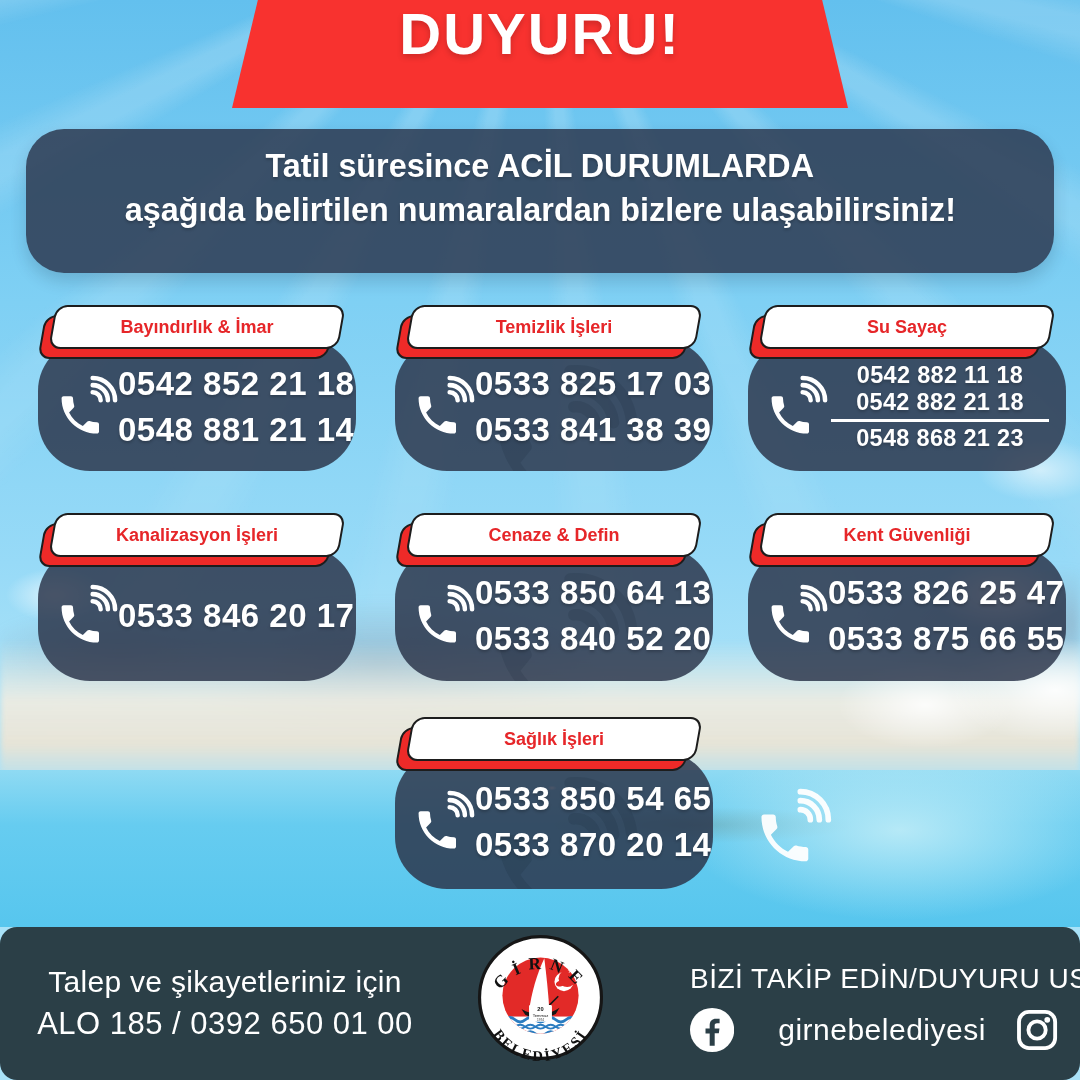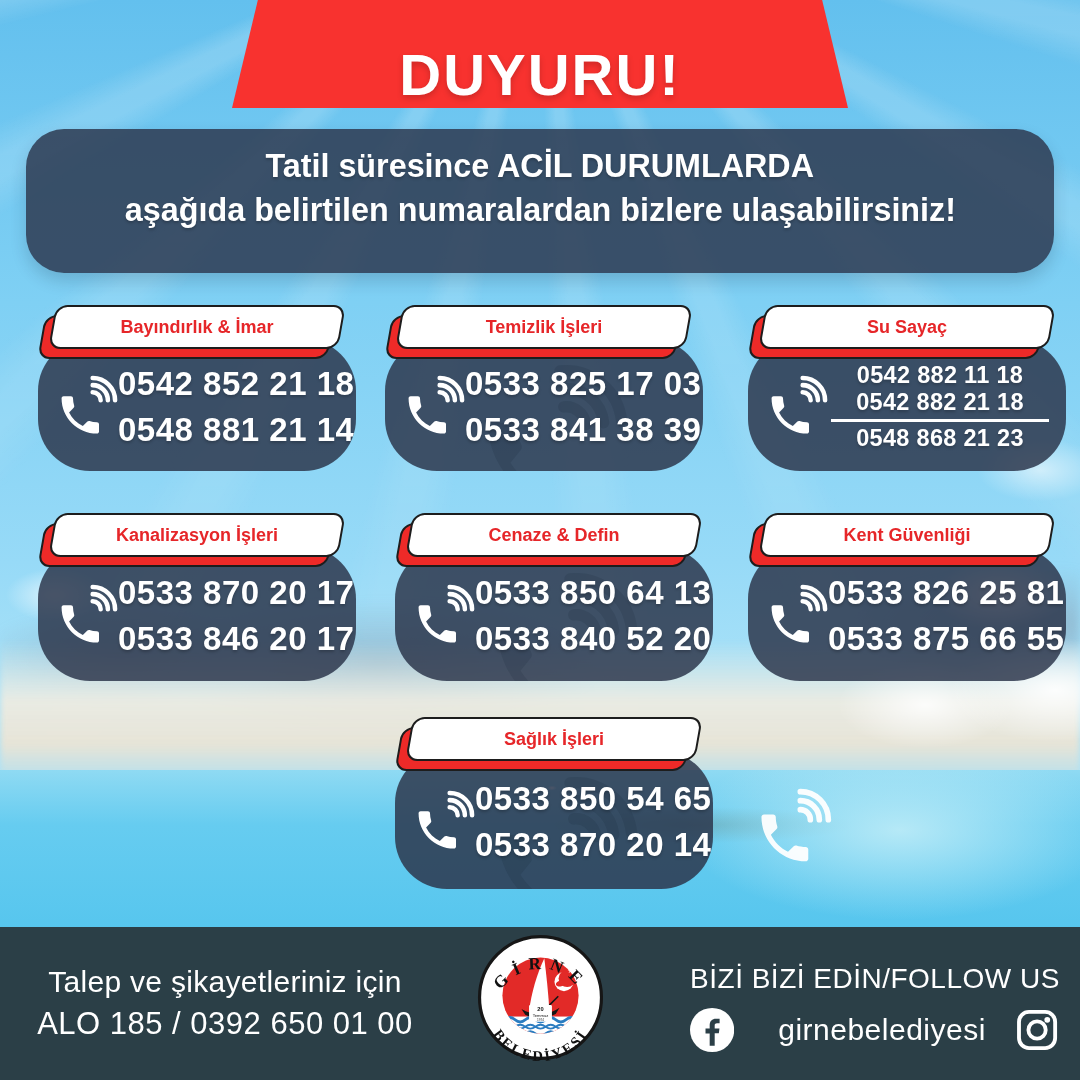--- a/index.html
+++ b/index.html
@@ -39,21 +39,21 @@
   .sea::before{content:"";position:absolute;inset:0;background:
     radial-gradient(290px 120px at 900px 60px, rgba(196,238,248,.85), transparent 75%),
     radial-gradient(220px 26px at 700px 55px, rgba(96,128,118,.35), transparent 70%);
   }
   
   .bg-phone{position:absolute;left:752px;top:788px;width:80px;height:80px;opacity:.95;}
 
   
   .banner{position:absolute;left:232px;top:0;width:616px;height:108px;
     background:#f8322f;clip-path:polygon(4.2% 0,95.8% 0,100% 100%,0 100%);
-    display:flex;align-items:flex-end;justify-content:center;}
+    display:flex;align-items:flex-start;justify-content:center;}
   .banner-text{color:#fff;font-size:58px;font-weight:bold;letter-spacing:2px;
     text-shadow:0 3px 6px rgba(0,0,0,.18);}
 
   
   .announce{position:absolute;left:26px;top:129px;width:1028px;height:144px;border-radius:38px;
     background:rgba(45,58,82,.86);box-shadow:0 8px 16px rgba(20,40,60,.18);
     display:flex;flex-direction:column;align-items:center;justify-content:center;
     padding-bottom:28px;box-sizing:border-box;}
   .announce .line{color:#fff;font-weight:bold;font-size:34px;line-height:44px;
     transform:scaleX(.95);white-space:nowrap;text-shadow:0 2px 3px rgba(0,0,0,.22);}
@@ -78,21 +78,21 @@
     opacity:.13;z-index:0;transform:rotate(-6deg);}
   .phone-ic{flex:0 0 64px;width:64px;height:64px;position:relative;z-index:1;}
   .numbers{flex:1;text-align:center;position:relative;z-index:1;}
   .number{color:#fff;font-weight:bold;font-size:33px;line-height:46px;
     letter-spacing:.5px;white-space:nowrap;text-shadow:0 2px 3px rgba(0,0,0,.22);}
   .numbers.small .number{font-size:23.5px;line-height:27px;letter-spacing:.3px;}
   .numbers.small .number.note{font-size:22px;}
   .divider{border:none;border-top:3px solid #fff;width:218px;margin:3px auto;}
 
   
-  .footer{position:absolute;left:0;top:927px;width:1080px;height:153px;background:#2b3f47;}
+  .footer{position:absolute;left:0;top:927px;width:1080px;height:153px;background:#2b3f47;border-radius:17px;}
   .contact{position:absolute;left:0;top:34px;width:450px;text-align:center;color:#fff;}
   .contact .c1{font-size:30px;line-height:42px;letter-spacing:.3px;}
   .contact .c2{font-size:31px;line-height:42px;letter-spacing:.5px;text-align:center;}
   .logo{position:absolute;left:477px;top:7px;width:127px;height:127px;}
   .follow{position:absolute;left:690px;top:36px;width:370px;text-align:center;
     color:#fff;font-size:28px;letter-spacing:.5px;white-space:nowrap;}
   .social{position:absolute;left:690px;top:76px;width:370px;height:54px;
     display:flex;align-items:center;justify-content:center;gap:28px;}
   .fb{width:46px;height:46px;}
   .ig{width:48px;height:48px;}
@@ -142,21 +142,21 @@
       <svg class="phone-ic" viewBox="0 0 24 24" style="color:#fff">
           <use href="#phone-waves"></use>
         </svg>
       <div class="numbers">
         <div class="number">0542 852 21 18</div>
         <div class="number">0548 881 21 14</div>
       </div>
     </div>
   </div>
 
-  <div class="card" style="left:385px;top:305px">
+  <div class="card" style="left:395px;top:305px">
     <div class="card-label">
       <span>Temizlik İşleri</span>
     </div>
     <div class="card-body" style="height:132px">
       <svg class="card-watermark" viewBox="0 0 24 24" style="color:#10202e">
           <use href="#phone-waves"></use>
         </svg>
       <svg class="phone-ic" viewBox="0 0 24 24" style="color:#fff">
           <use href="#phone-waves"></use>
         </svg>
@@ -186,21 +186,20 @@
 
   <div class="card" style="left:38px;top:513px">
     <div class="card-label">
       <span>Kanalizasyon İşleri</span>
     </div>
     <div class="card-body" style="height:134px">
       <svg class="phone-ic" viewBox="0 0 24 24" style="color:#fff">
           <use href="#phone-waves"></use>
         </svg>
       <div class="numbers">
-        <div class="number">0533 870 20 17</div>
         <div class="number">0533 846 20 17</div>
       </div>
     </div>
   </div>
 
   <div class="card" style="left:395px;top:513px">
     <div class="card-label">
       <span>Cenaze &amp; Defin</span>
     </div>
     <div class="card-body" style="height:134px">
@@ -219,21 +218,21 @@
 
   <div class="card" style="left:748px;top:513px">
     <div class="card-label">
       <span>Kent Güvenliği</span>
     </div>
     <div class="card-body" style="height:134px">
       <svg class="phone-ic" viewBox="0 0 24 24" style="color:#fff">
           <use href="#phone-waves"></use>
         </svg>
       <div class="numbers">
-        <div class="number">0533 826 25 81</div>
+        <div class="number">0533 826 25 47</div>
         <div class="number">0533 875 66 55</div>
       </div>
     </div>
   </div>
 
   <div class="card" style="left:395px;top:717px">
     <div class="card-label">
       <span>Sağlık İşleri</span>
     </div>
     <div class="card-body" style="height:138px">
@@ -285,21 +284,21 @@
         <text x="100" y="136.5" font-size="5" fill="#333" text-anchor="middle" font-family="Liberation Sans, sans-serif">1974</text>
       </g>
       <text font-family="Liberation Serif, serif" font-weight="bold" font-size="27" fill="#111" letter-spacing="12">
         <textPath href="#arcTop" startOffset="50%" text-anchor="middle">GİRNE</textPath>
       </text>
       <text font-family="Liberation Serif, serif" font-weight="bold" font-size="23" fill="#111" letter-spacing="4">
         <textPath href="#arcBot" startOffset="50%" text-anchor="middle">BELEDİYESİ</textPath>
       </text>
     </svg>
 
-    <div class="follow">BİZİ BİZİ EDİN/FOLLOW US</div>
+    <div class="follow">BİZİ TAKİP EDİN/DUYURU US</div>
 
     <div class="social">
       <svg class="fb" viewBox="0 0 24 24">
         <circle cx="12" cy="12" r="12" fill="#ffffff"></circle>
         <path fill="#2b3f47" d="M13.4,20.5v-6.7h2.25l0.34-2.6H13.4V9.55c0-0.75,0.21-1.26,1.29-1.26h1.38V5.96c-0.24-0.03-1.06-0.1-2.02-0.1c-2,0-3.37,1.22-3.37,3.46v1.93H8.42v2.6h2.26v6.65H13.4z"></path>
       </svg>
       <div class="handle">girnebelediyesi</div>
       <svg class="ig" viewBox="0 0 24 24">
         <rect x="2.6" y="2.6" width="18.8" height="18.8" rx="5.2" fill="none" stroke="#ffffff" stroke-width="2"></rect>
         <circle cx="12" cy="12" r="4.5" fill="none" stroke="#ffffff" stroke-width="2"></circle>

